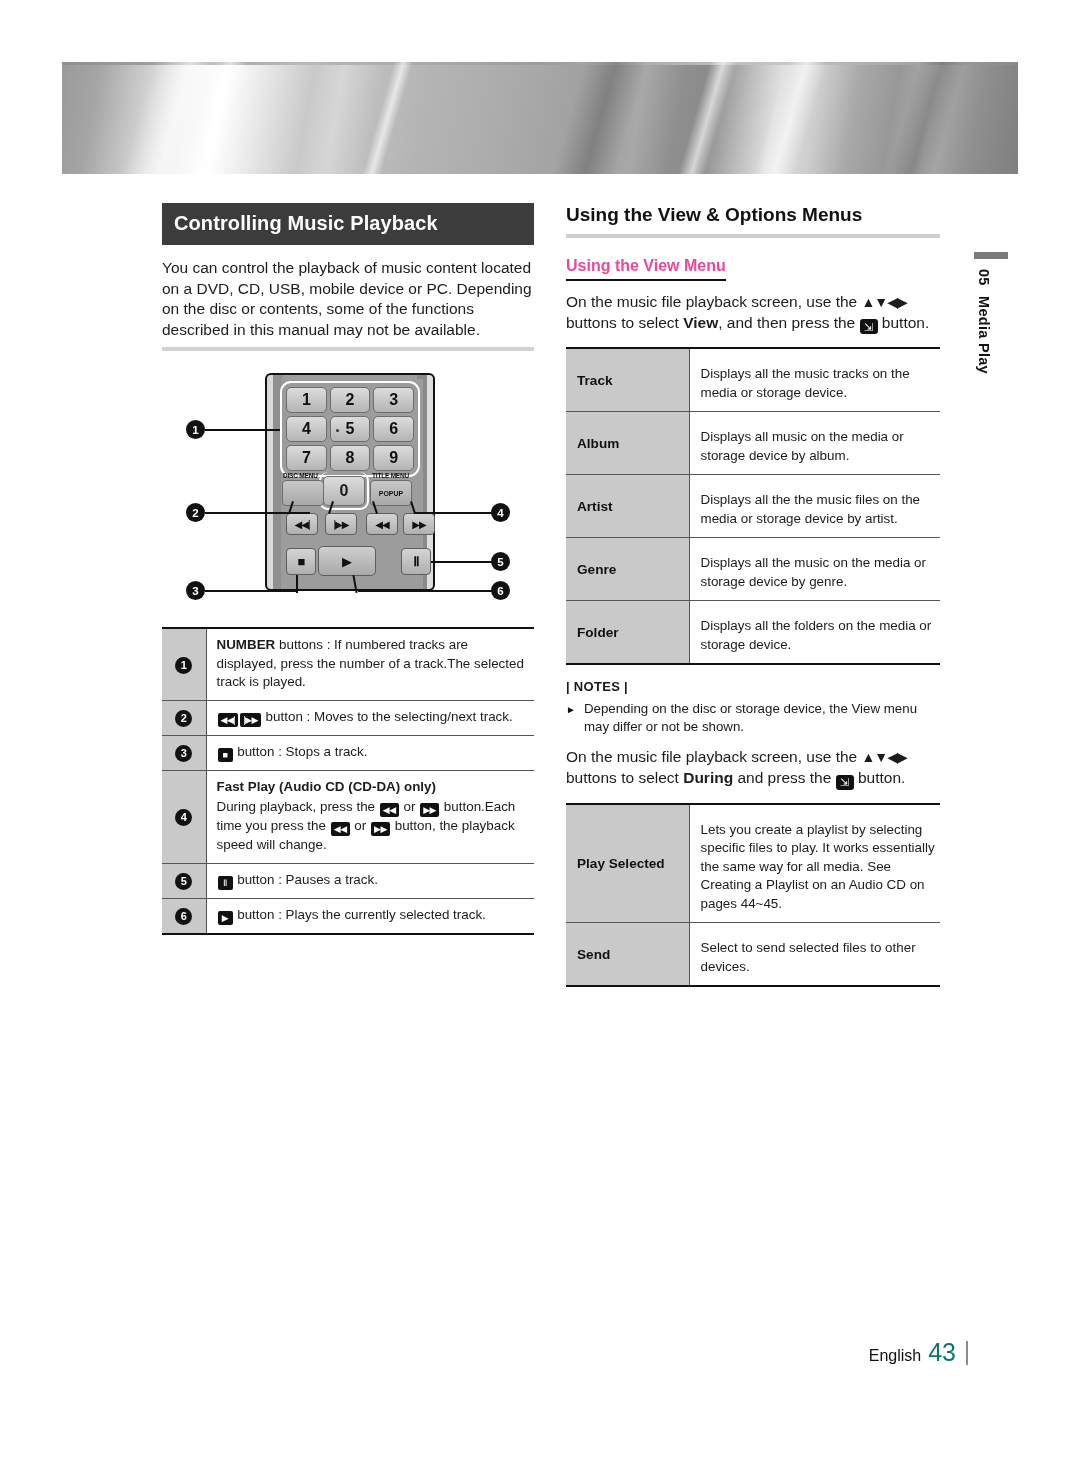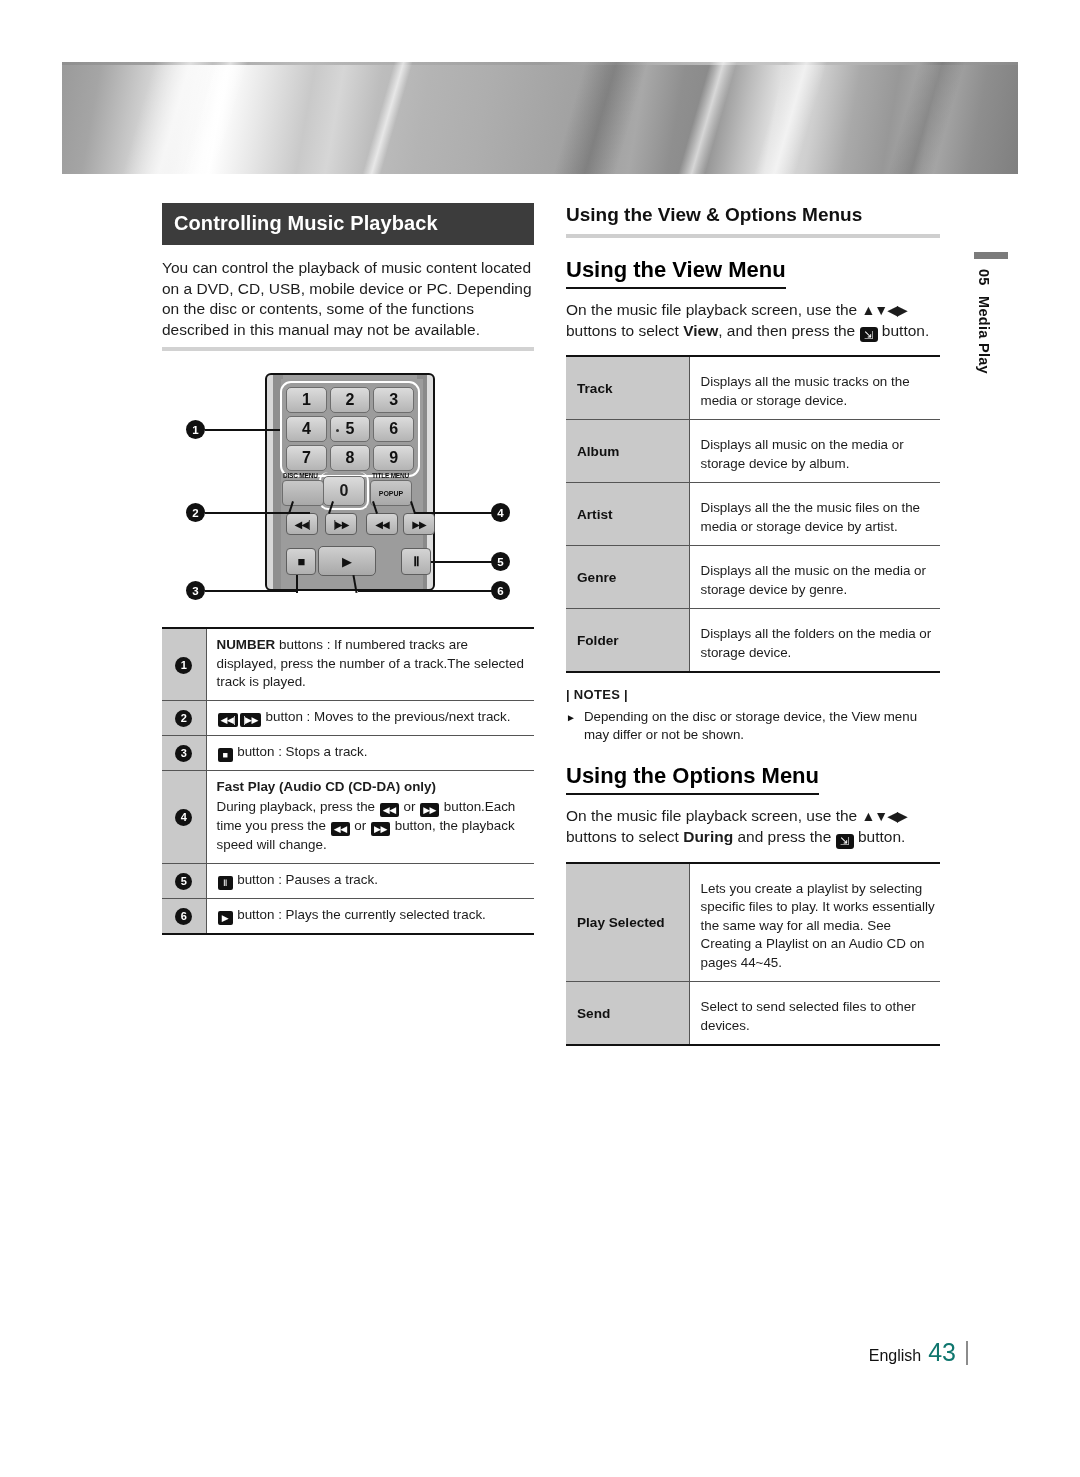--- a/index.html
+++ b/index.html
@@ -52,21 +52,21 @@
   .body-p {
     font-size:15.5px; line-height:20.5px; color:#1c1c1c; margin-top:13px;
   }
   .h2 {
     font-size:19px; font-weight:bold; line-height:24px; color:#111;
     margin-top:20px;
   }
   .h2-rule { height:4px; background:#d2d2d2; margin-top:7px; }
   .h2-rule.thin { height:4px; background:#cfcfcf; }
   .h3 {
-    font-size:22px; font-weight:bold; color:#000000; display:inline-block;
+    font-size:16px; font-weight:bold; color:#ec4899; display:inline-block;
     border-bottom:2.5px solid #111; padding-bottom:4px;
   }
   .h3-wrap { margin-top:19px; }
 
   
   .remote-area { position:relative; width:372px; height:250px; margin-top:12px; }
   .remote-body {
     position:absolute; left:103px; top:10px; width:170px; height:218px;
     background:linear-gradient(90deg,#d9d9d9 0 6px,#8f8f8f 6px 16px,#9e9e9e 16px 150px,#8a8a8a 150px 160px,#dedede 160px 170px);
     border:2px solid #111; border-radius:6px;
@@ -301,21 +301,21 @@
           <tr>
         <td class="numcell">
           <span class="badge">1</span>
         </td>
         <td class="txtcell"><b class="bld">NUMBER</b><span> buttons : If numbered tracks are displayed, press the number of a track.The selected track is played.</span></td>
       </tr>
       <tr>
         <td class="numcell">
           <span class="badge">2</span>
         </td>
-        <td class="txtcell"><span class="ico">◀◀|</span><span class="ico">|▶▶</span><span> button : Moves to the previous/next track.</span></td>
+        <td class="txtcell"><span class="ico">◀◀|</span><span class="ico">|▶▶</span><span> button : Moves to the selecting/next track.</span></td>
       </tr>
       <tr>
         <td class="numcell">
           <span class="badge">3</span>
         </td>
         <td class="txtcell"><span class="ico sq">■</span><span> button : Stops a track.</span></td>
       </tr>
       <tr>
         <td class="numcell">
           <span class="badge">4</span>
@@ -375,23 +375,20 @@
       </tr>
     </tbody>
       </table>
 
     <div class="notes-title">| NOTES |</div>
     <div class="note-item">
       <span class="note-arrow">►</span>
       <span>Depending on the disc or storage device, the View menu may differ or not be shown.</span>
     </div>
 
-    <div class="h3-wrap">
-      <span class="h3">Using the Options Menu</span>
-    </div>
 
     <p class="body-p" style="margin-top:11px;"><span>On the music file playback screen, use the </span><span class="arrows">▲▼◀▶</span><span> buttons to select </span><b class="bld">During</b><span> and press the </span><span class="enterico">⇲</span><span> button.</span></p>
 
     <table class="desc-table">
       <tbody>
           <tr>
         <td class="k">Play Selected</td>
         <td class="v">Lets you create a playlist by selecting specific files to play. It works essentially the same way for all media. See Creating a Playlist on an Audio CD on pages 44~45.</td>
       </tr>
       <tr>

